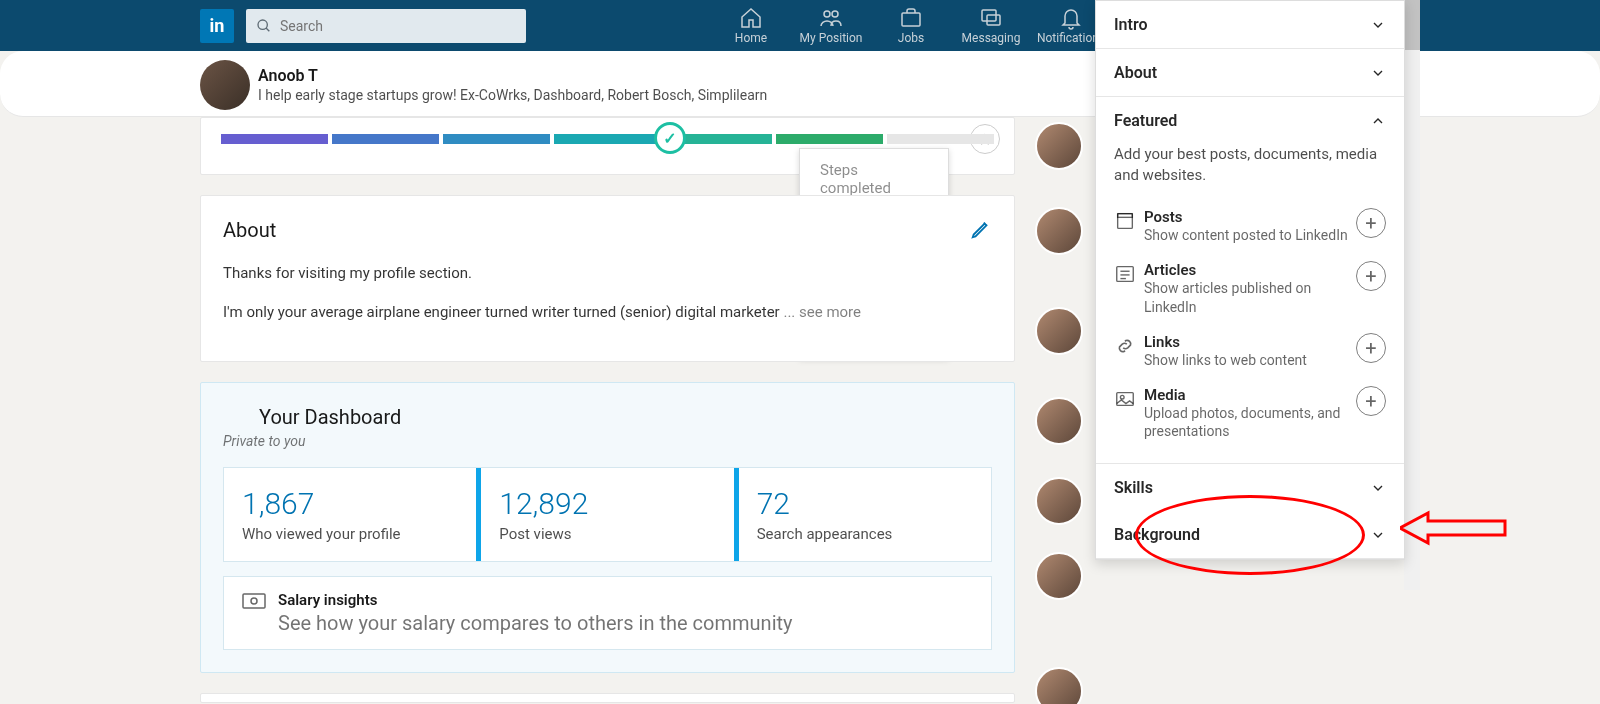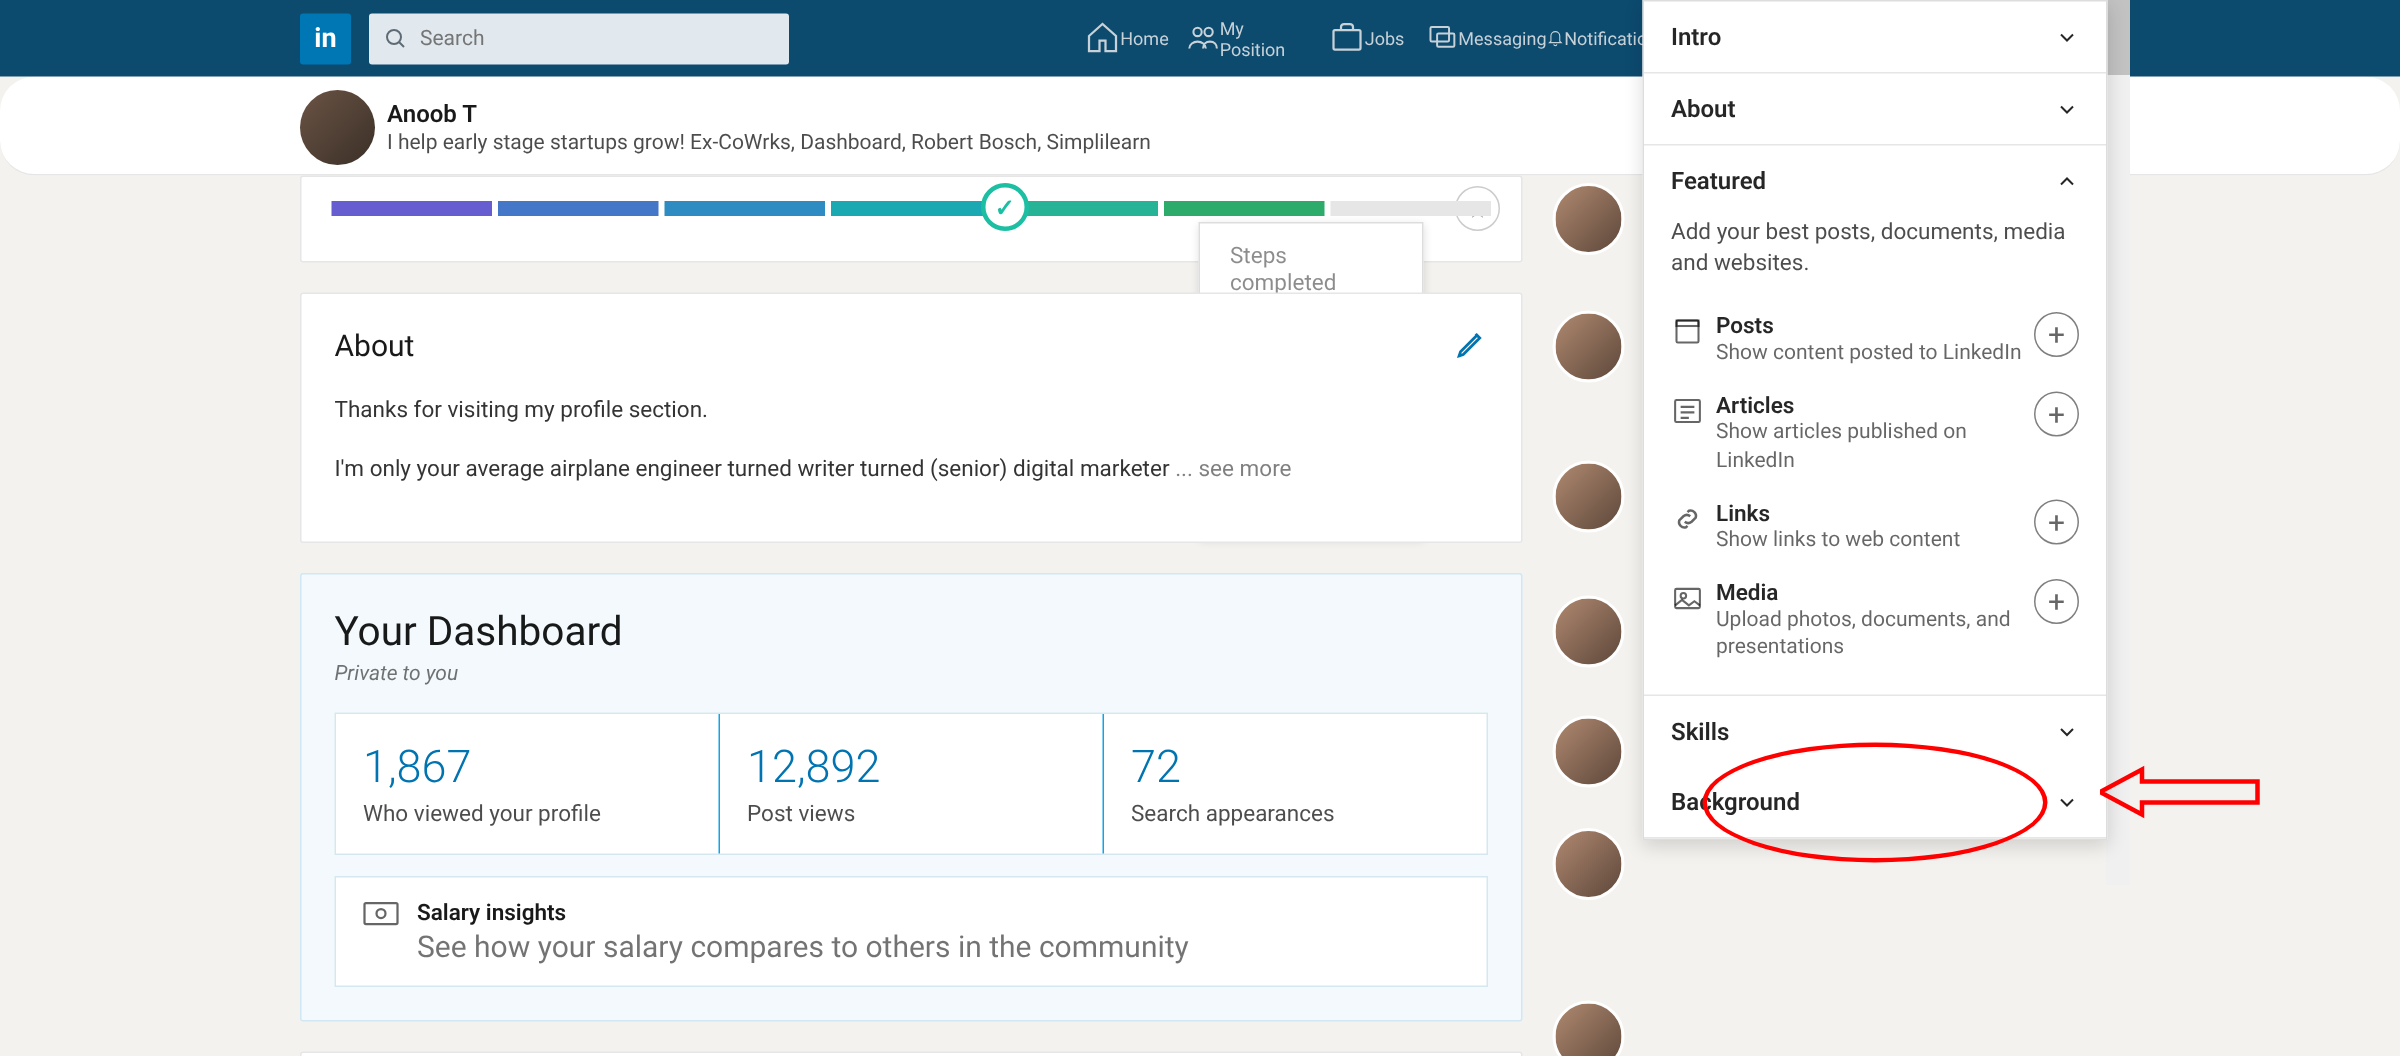--- a/index.html
+++ b/index.html
@@ -3,21 +3,21 @@
 <meta charset="utf-8">
 <style>
 * { margin:0; padding:0; box-sizing:border-box; font-family:-apple-system,BlinkMacSystemFont,"Segoe UI",Roboto,sans-serif; }
 body { background:#f3f2ef; width:1600px; height:704px; overflow:hidden; position:relative; }
 .nav { background:#0c4a6e; height:51px; display:flex; align-items:center; padding:0 200px; position:relative; }
 .logo { width:34px; height:34px; background:#0077b5; color:#fff; display:flex; align-items:center; justify-content:center; font-weight:700; font-size:18px; border-radius:2px; margin-right:12px; }
 .search-box { display:flex; align-items:center; background:#e1e9ee; border-radius:2px; width:280px; height:34px; padding:0 10px; }
 .search-box svg { width:16px; height:16px; }
 .search-box input { background:transparent; border:none; outline:none; margin-left:8px; font-size:14px; flex:1; color:#283e4a; }
 .nav-items { display:flex; margin-left:auto; align-items:stretch; height:100%; }
-.nav-item { width:80px; display:flex; flex-direction:row; align-items:center; justify-content:center; color:#c7d1d8; cursor:pointer; font-size:12px; position:relative; }
+.nav-item { width:80px; display:flex; flex-direction:column; align-items:center; justify-content:center; color:#c7d1d8; cursor:pointer; font-size:12px; position:relative; }
 .nav-item svg { width:24px; height:24px; margin-bottom:1px; }
 .nav-item.premium { width:130px; color:#c4a24c; text-align:center; line-height:1.3; }
 .nav-sep { width:1px; background:#5c6f7c; margin:0 4px; }
 .nav-work { width:70px; }
 .me-avatar { width:24px; height:24px; border-radius:50%; background:linear-gradient(135deg,#8a6d5c,#4a3c33); }
 .chev-down { font-size:10px; margin-left:2px; }
 
 .subheader { background:#fff; border-bottom:1px solid #e6e6e6; padding:10px 200px 8px; display:flex; align-items:center; height:66px;border-radius:23px; }
 .prof-avatar { width:50px; height:50px; border-radius:50%; background:linear-gradient(135deg,#6b5445,#3a2f27); margin-right:8px; }
 .prof-name { font-size:16px; font-weight:600; color:rgba(0,0,0,0.9); }
@@ -42,24 +42,24 @@
 .steps-popup .step { color:rgba(0,0,0,0.45); font-size:14px; padding:2px 0; display:flex; align-items:center; }
 .steps-popup .step svg { width:14px; height:14px; margin-right:8px; stroke:rgba(0,0,0,0.5); }
 
 .about-card { padding:22px; }
 .about-card h2 { font-size:20px; font-weight:400; color:rgba(0,0,0,0.9); margin-bottom:20px; }
 .about-card p { font-size:15px; color:rgba(0,0,0,0.8); line-height:1.5; margin-bottom:16px; }
 .see-more { color:rgba(0,0,0,0.5); cursor:pointer; }
 .edit-icon { position:absolute; right:22px; top:22px; color:#0073b1; cursor:pointer; }
 
 .dash-card { padding:22px; border:1px solid #cfe8f3; background:#f3f9fc; border-radius:2px; margin-bottom:20px;}
-.dash-card h2 { font-size:27px; font-weight:400; color:rgba(0,0,0,0.9); }
+.dash-card h2 { font-size:20px; font-weight:400; color:rgba(0,0,0,0.9);margin-left:36px; }
 .dash-priv { font-size:14px; font-style:italic; color:rgba(0,0,0,0.55); margin-top:4px; margin-bottom:18px; }
 .dash-stats { display:flex; border:1px solid #d5e7ef; background:#fff; }
-.stat { flex:1; padding:18px; border-right:1px solid #0ea5e9; }
+.stat { flex:1; padding:18px; border-right:5px solid #0ea5e9; }
 .stat:last-child { border-right:none; }
 .stat .num { font-size:30px; color:#0073b1; font-weight:300; }
 .stat .lbl { font-size:15px; color:rgba(0,0,0,0.7); margin-top:4px; }
 .salary-row { border:1px solid #d5e7ef; background:#fff; padding:14px 18px; margin-top:14px; display:flex; align-items:flex-start; gap:12px; }
 .salary-row .stxt .t { font-size:15px; font-weight:600; color:rgba(0,0,0,0.9); }
 .salary-row .stxt .d { font-size:20px; color:rgba(0,0,0,0.55); margin-top:2px; }
 .salary-row svg { width:24px; height:18px; color:rgba(0,0,0,0.6); margin-top:2px; }
 
 
 .dd-panel { position:absolute; right:195px; top:0px; width:310px; background:#fff; border:1px solid #ddd; box-shadow:0 4px 12px rgba(0,0,0,.15); z-index:50; }

